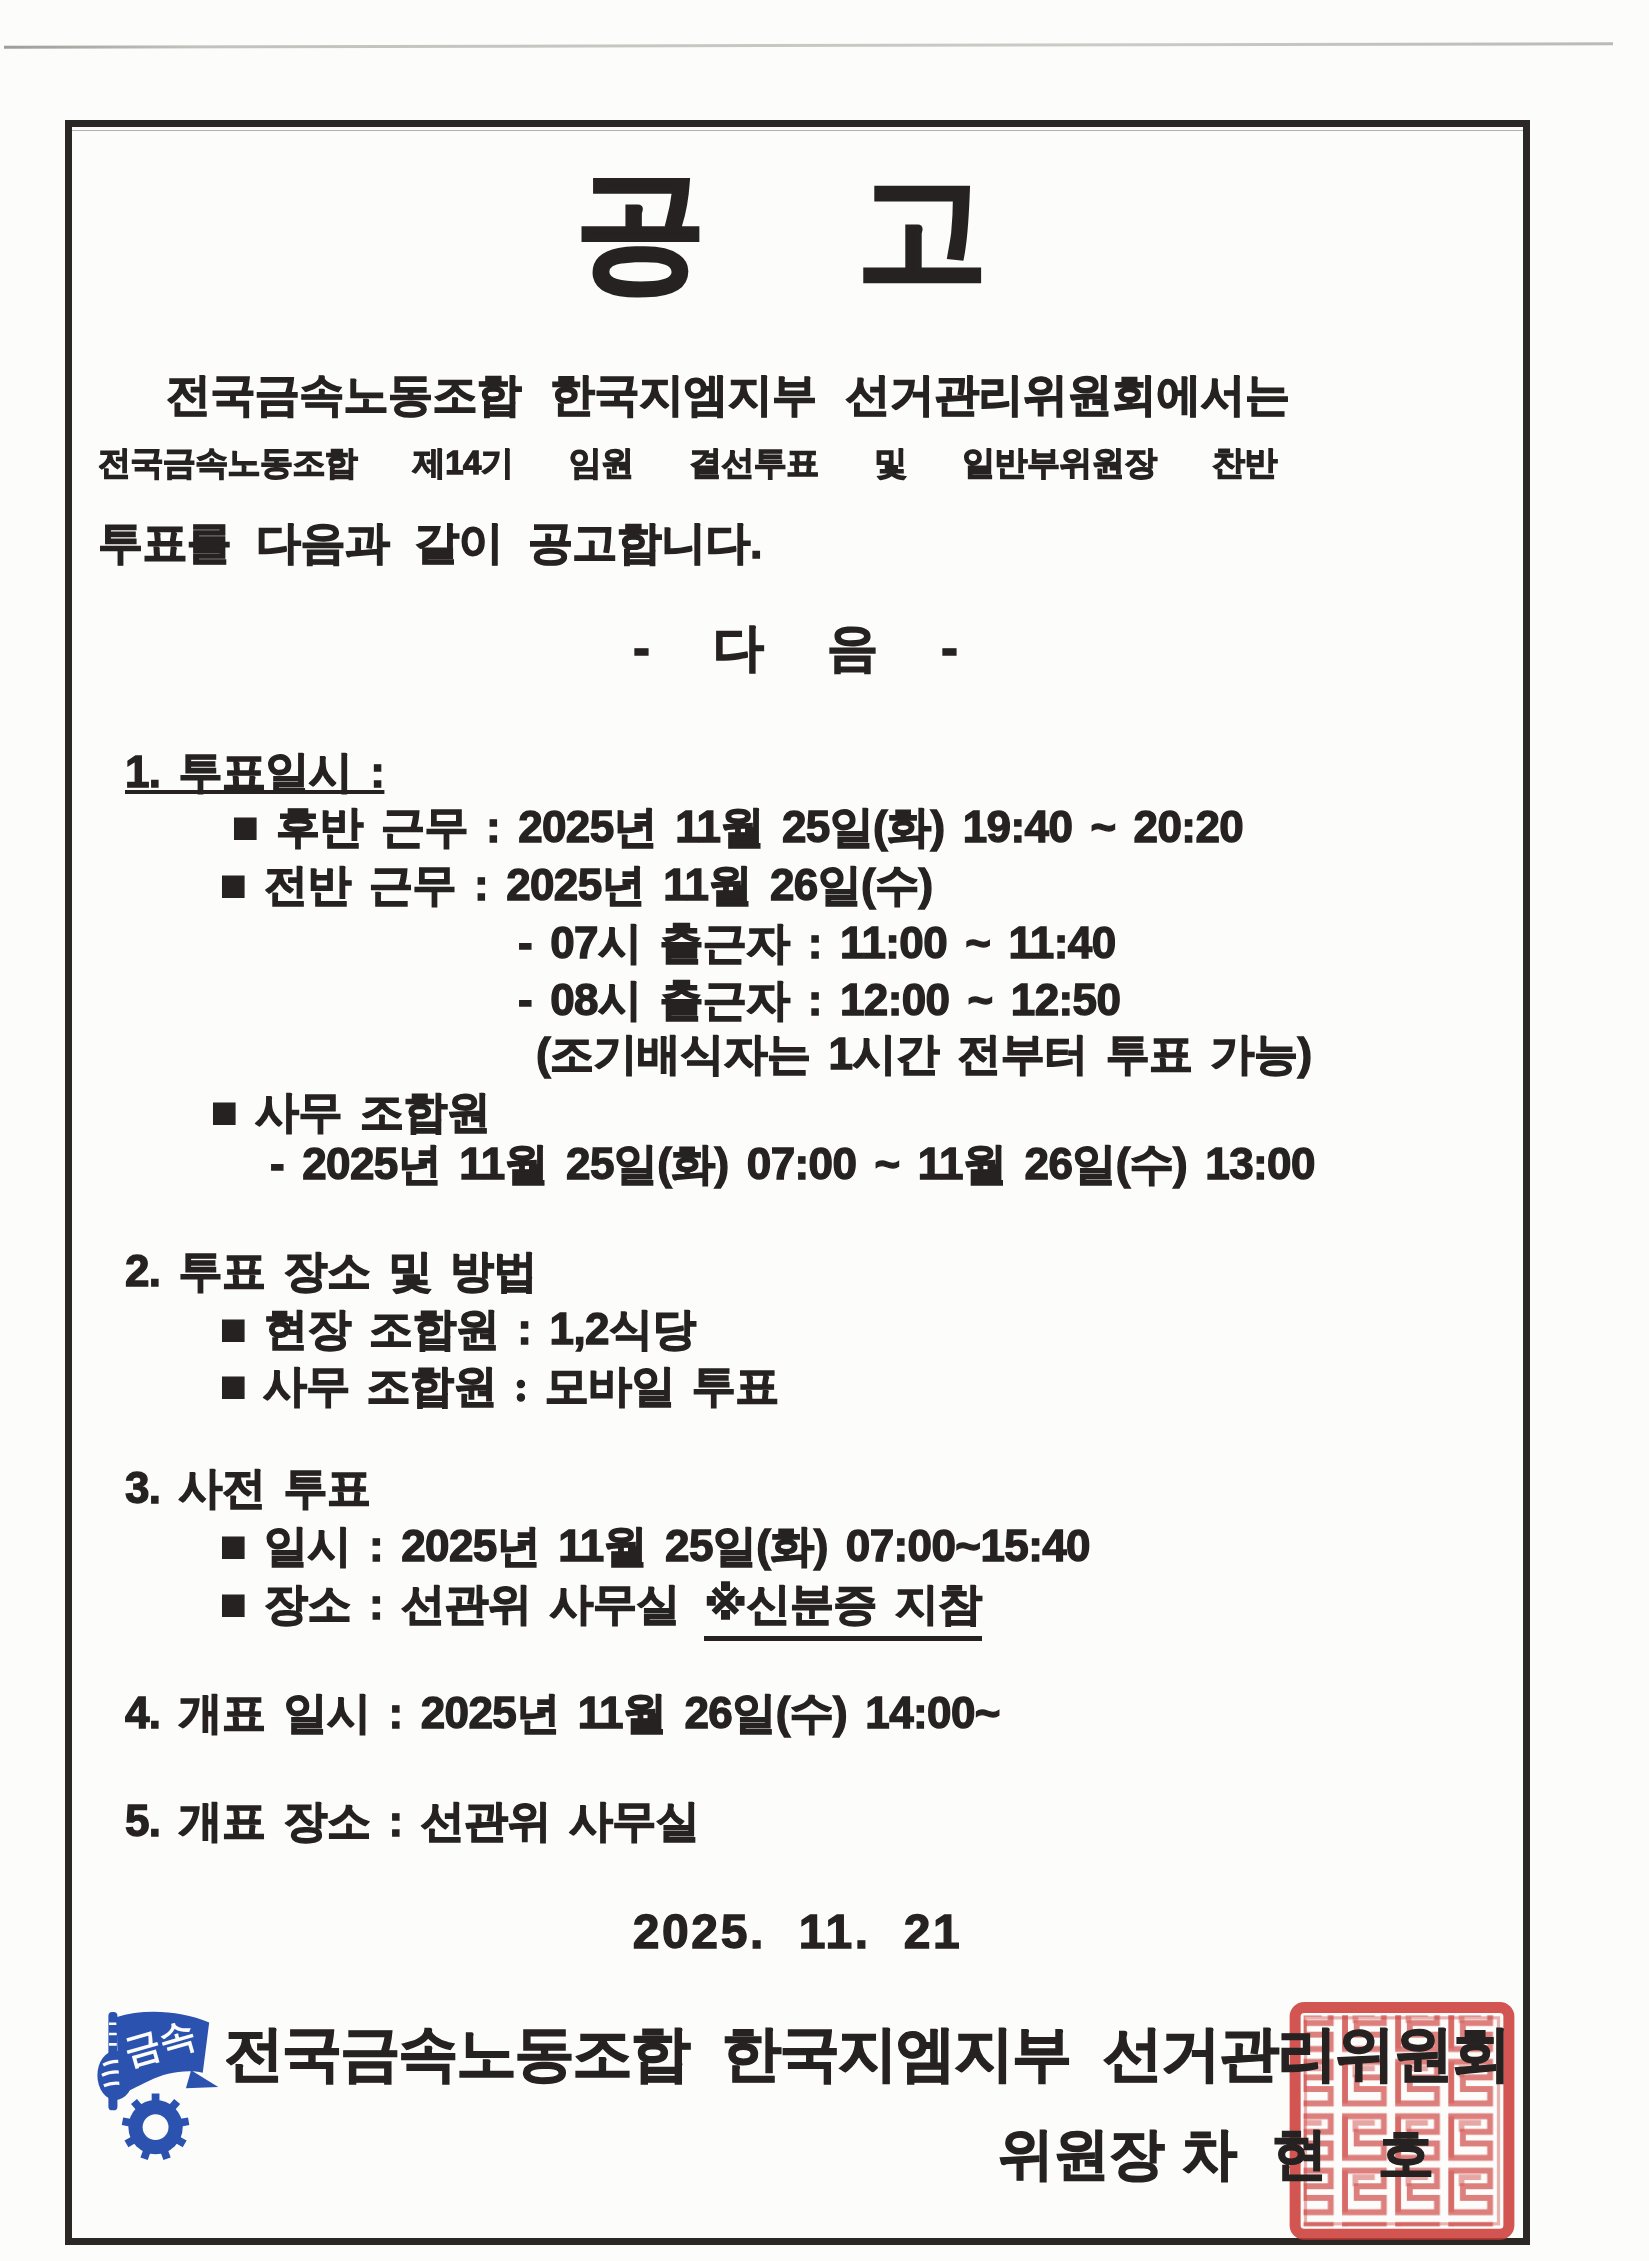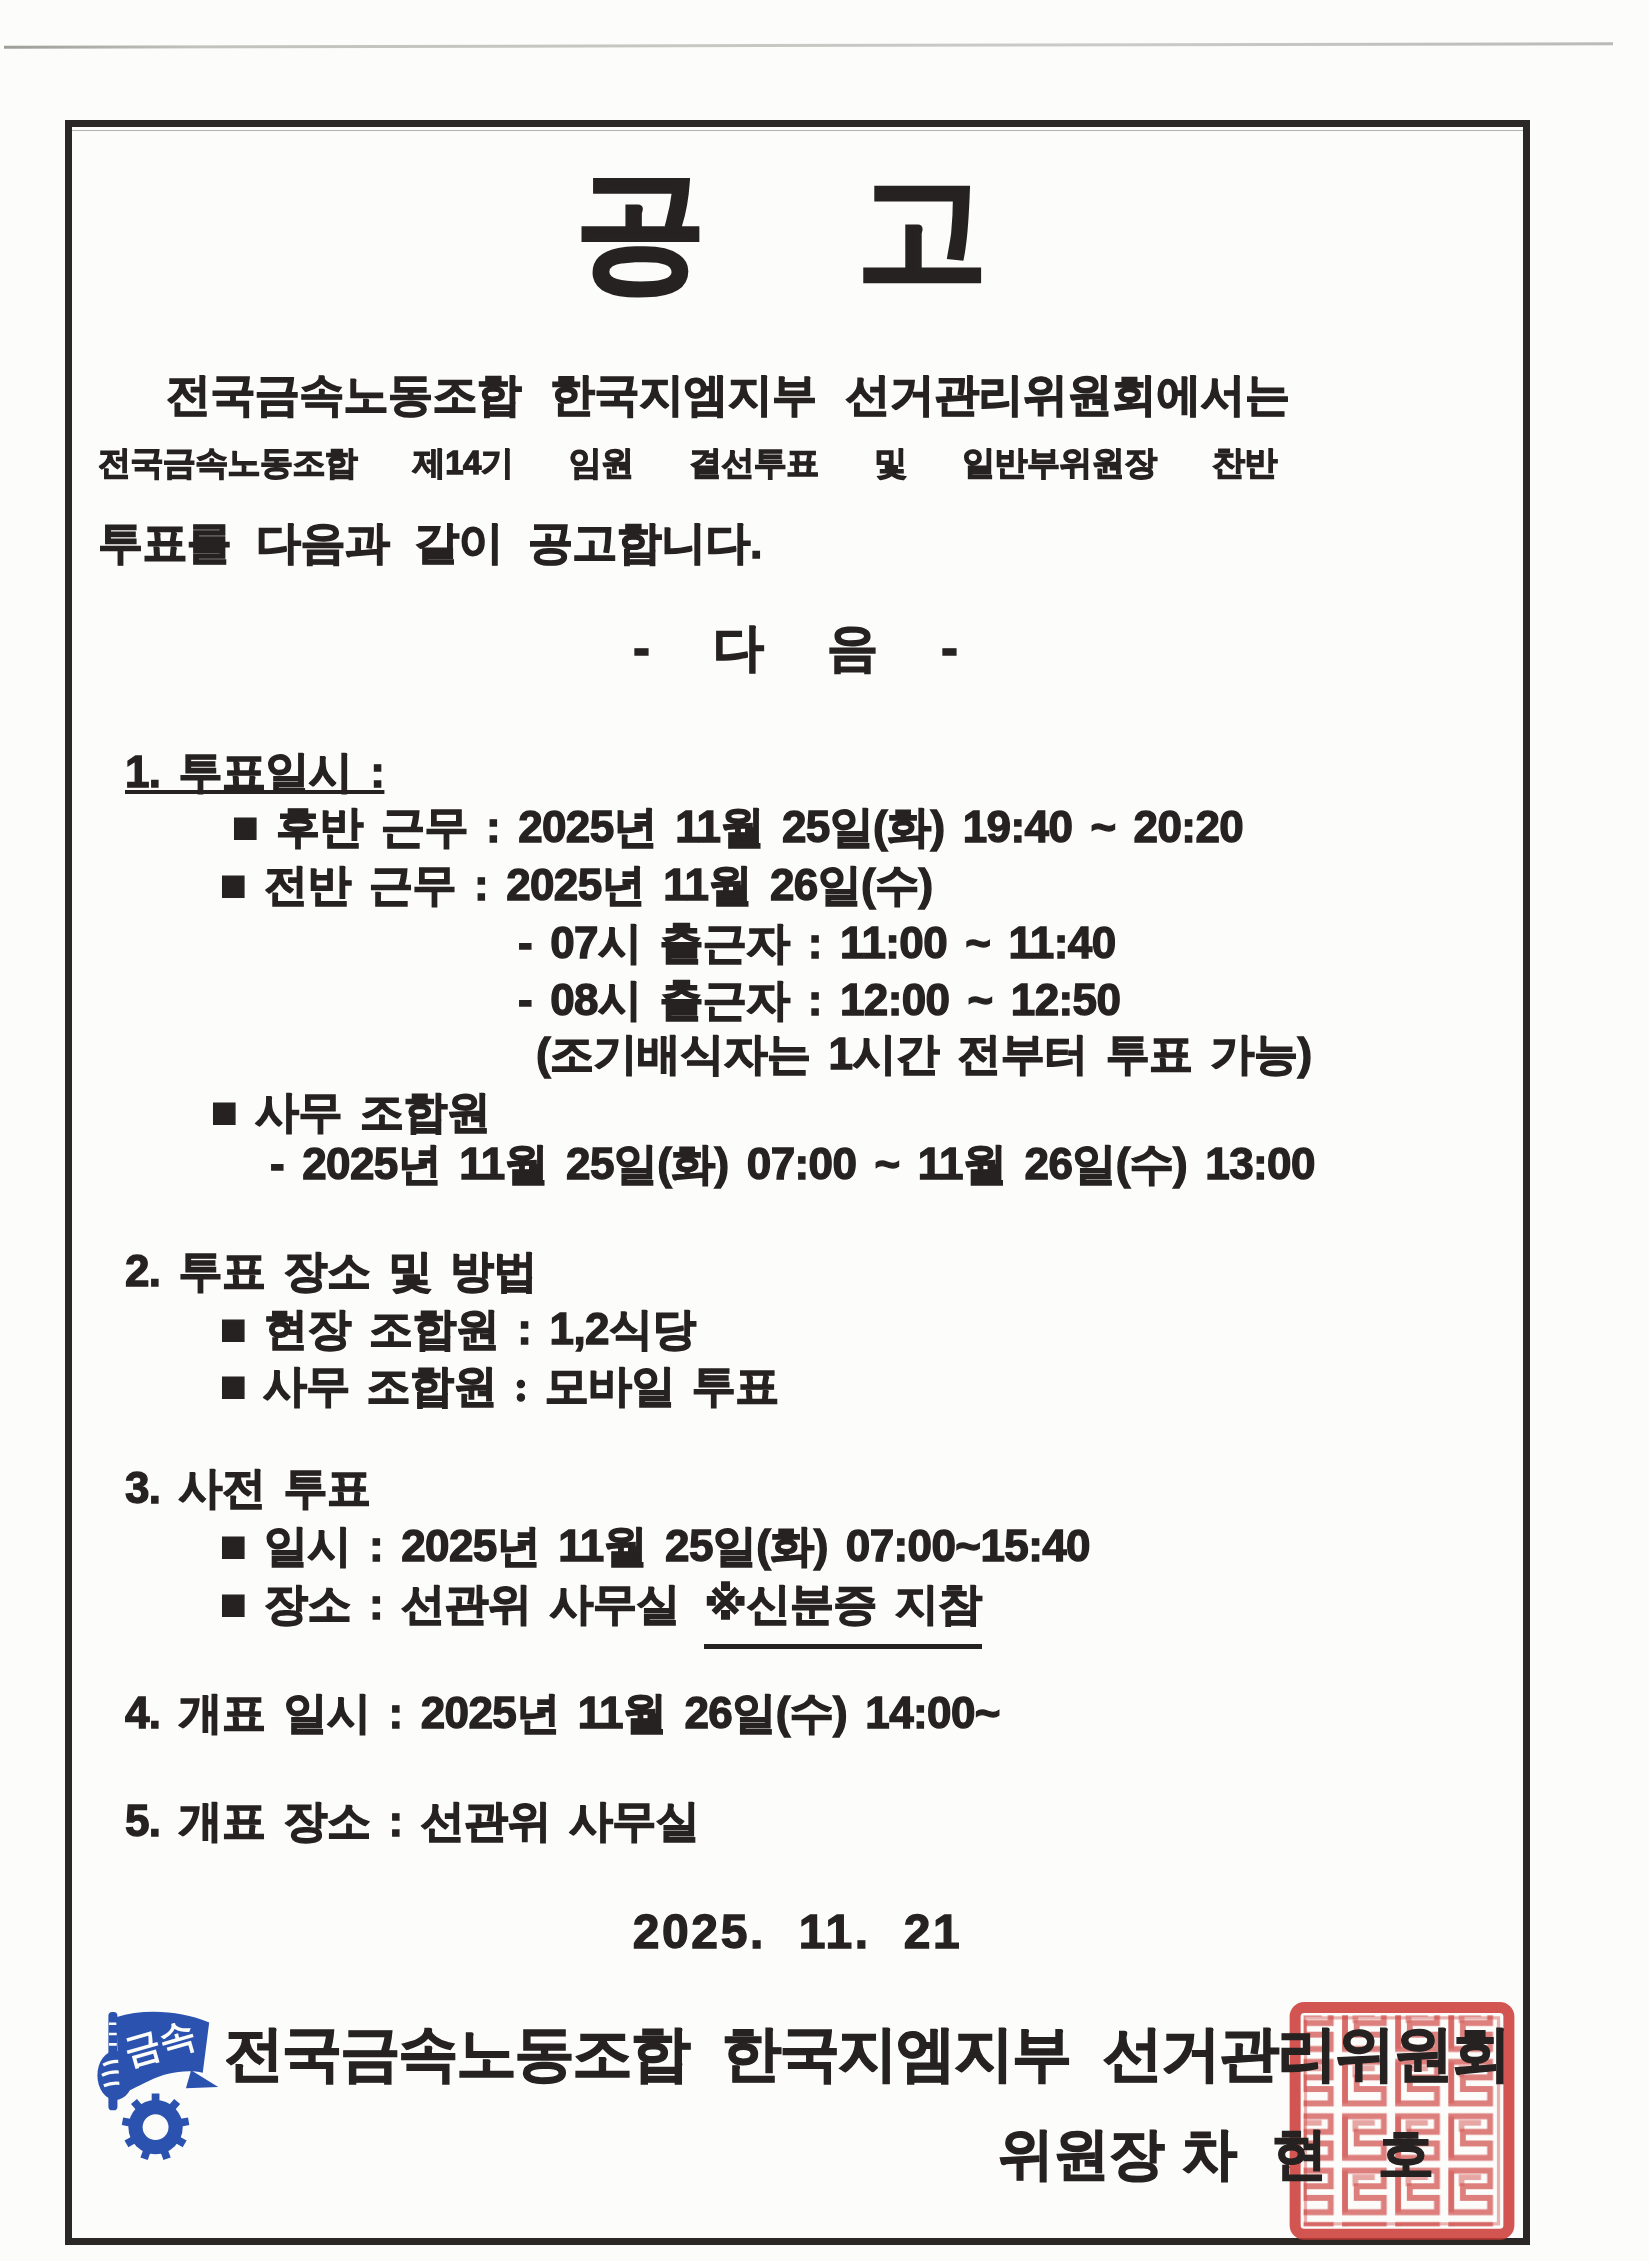--- a/index.html
+++ b/index.html
@@ -62,21 +62,21 @@
   .l8 {left:125px;top:1248px;}
   .l9 {left:220px;top:1306px;}
   .l10{left:220px;top:1364px;font-family:Liberation Serif, serif;}
   .l11{left:125px;top:1465px;}
   .l12{left:220px;top:1523px;}
   .l13{left:220px;top:1581px;}
   .l14{left:125px;top:1690px;}
   .l15{left:125px;top:1798px;}
   .uline{
     display:inline-block;margin-left:24.6px;
-    border-bottom:5.2px solid currentColor;padding-bottom:17px;
+    border-bottom:5.2px solid currentColor;padding-bottom:9px;
   }
   .date-line{
     left:65px;top:1907px;width:1465px;text-align:center;
     font-size:48px;letter-spacing:2.6px;word-spacing:17px;
   }
   .org-line{
     left:224px;top:2022px;font-size:60px;letter-spacing:-1.9px;
     word-spacing:18px;z-index:3;
   }
   .chair-line{left:998px;top:2125px;font-size:56px;z-index:3;}

